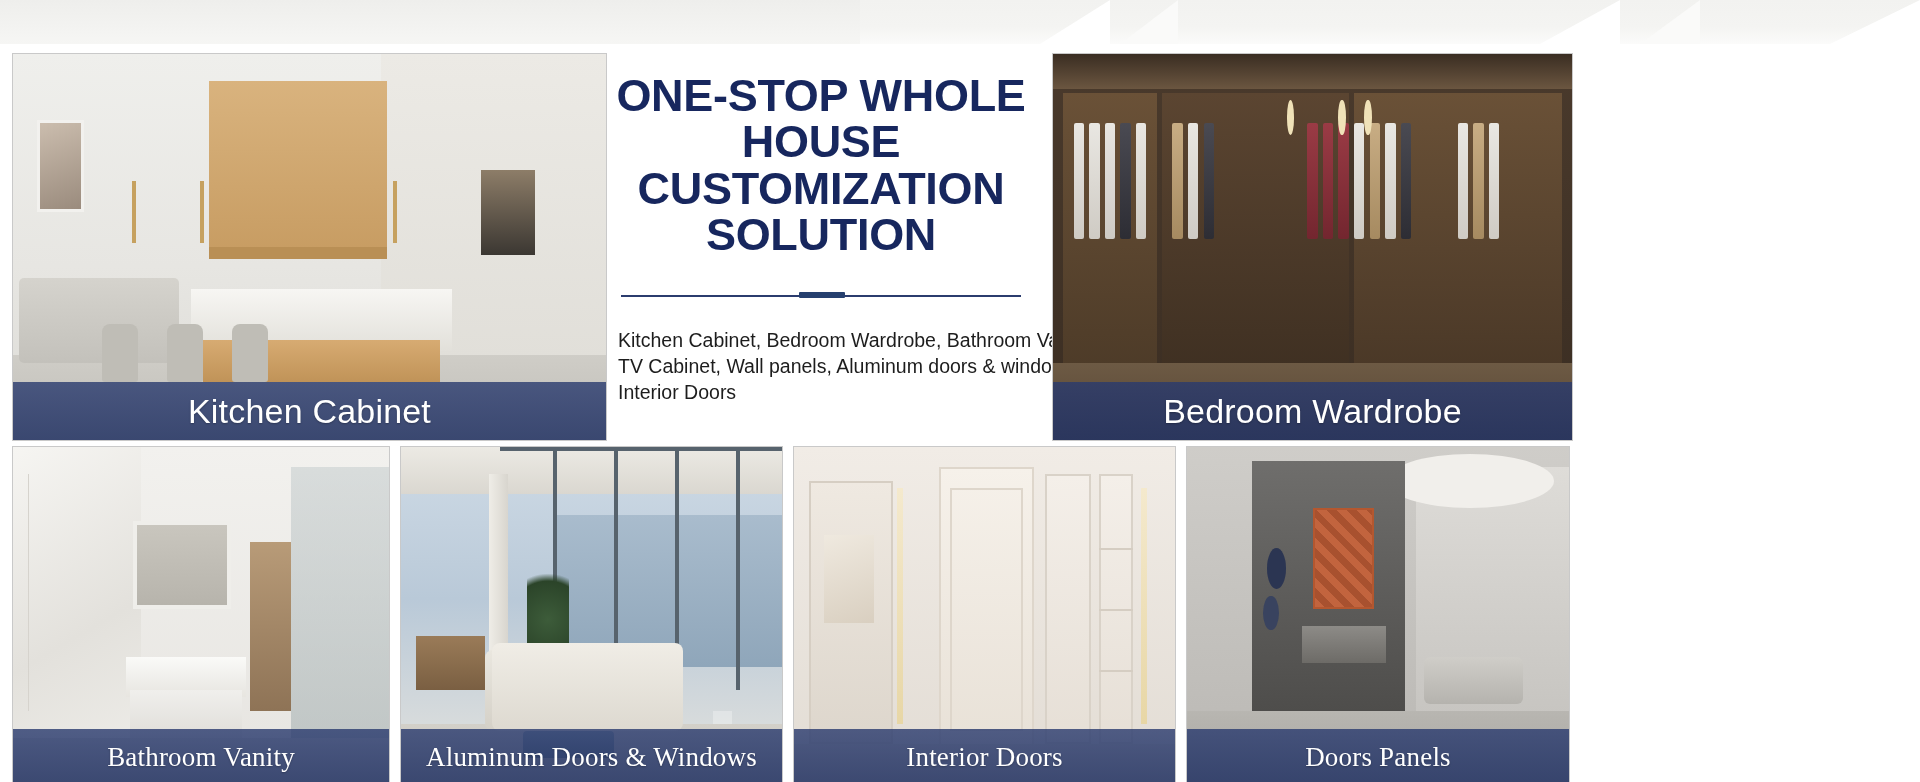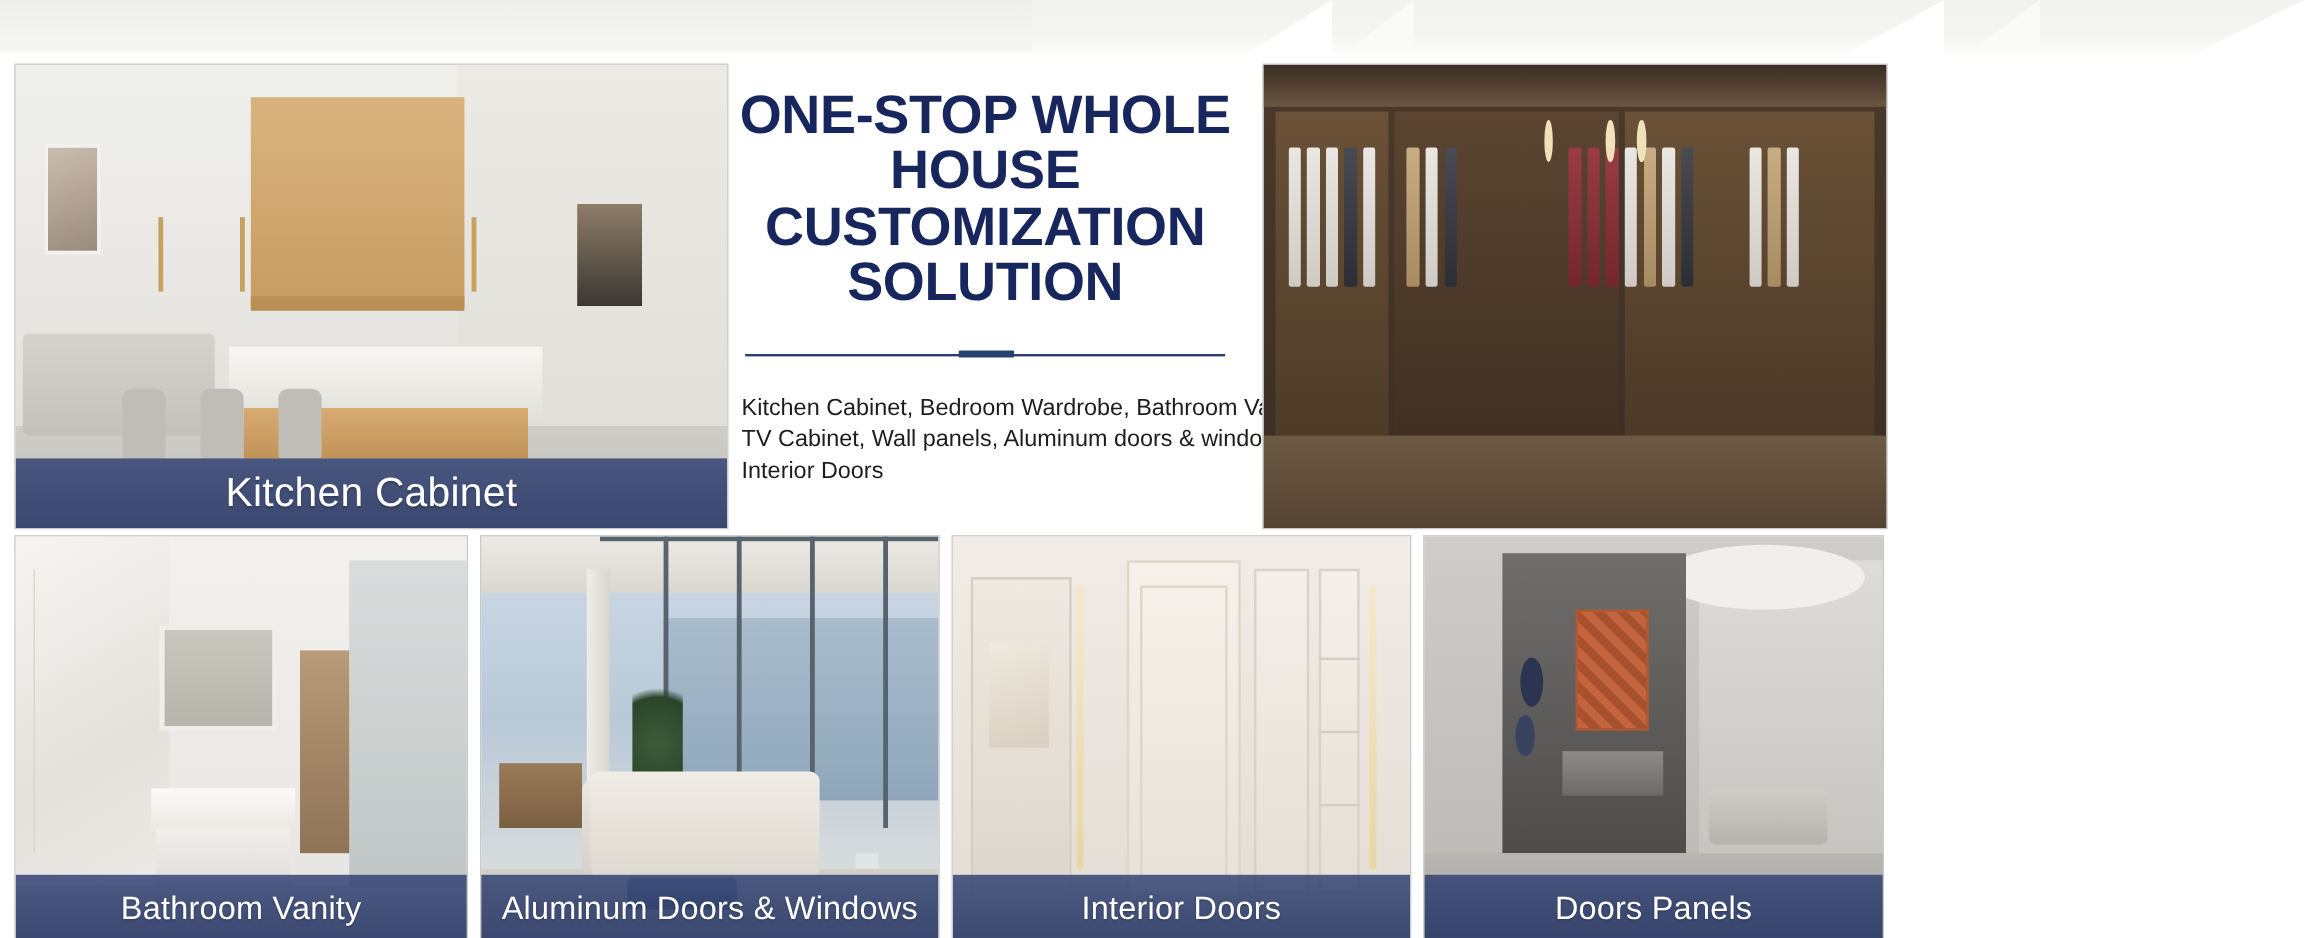--- a/index.html
+++ b/index.html
@@ -60,21 +60,21 @@
   }
   .caption span {
     color:#ffffff;
     font-size:34px;
     font-weight:400;
     letter-spacing:0.2px;
     text-shadow:0 1px 2px rgba(0,0,0,0.25);
     white-space:nowrap;
   }
   .row-bottom .caption { height:56px; }
-  .row-bottom .caption span { font-size:27px; }
+  .row-bottom .caption span { font-size:27px;font-family:Liberation Serif, serif; }
 
   
   #center-col {
     flex:0 0 auto;
     width:428px;
     height:100%;
     background:#ffffff;
     display:flex; flex-direction:column;
     align-items:center; justify-content:flex-start;
     padding:12px 4px 0 4px;
@@ -271,20 +271,23 @@
         <div class="sc clothes" style="left:64%;width:2%;"></div>
         <div class="sc clothes clothesDark" style="left:67%;width:2%;"></div>
         <div class="sc clothes" style="left:78%;width:2%;"></div>
         <div class="sc clothes clothesTan" style="left:81%;width:2%;"></div>
         <div class="sc clothes" style="left:84%;width:2%;"></div>
         <div class="sc lamp" style="left:45%;"></div>
         <div class="sc lamp" style="left:55%;"></div>
         <div class="sc lamp" style="left:60%;"></div>
         <div class="sc floor"></div>
       </div>
+      <div class="caption">
+        <span>Bedroom Wardrobe</span>
+      </div>
     </div>
   </div>
 
   <div class="row row-bottom">
 
     <div class="card" style="width:378px;height:100%;">
       <div class="photo bath">
         <div class="sc marble"></div>
         <div class="sc marbleV"></div>
         <div class="sc glass"></div>

